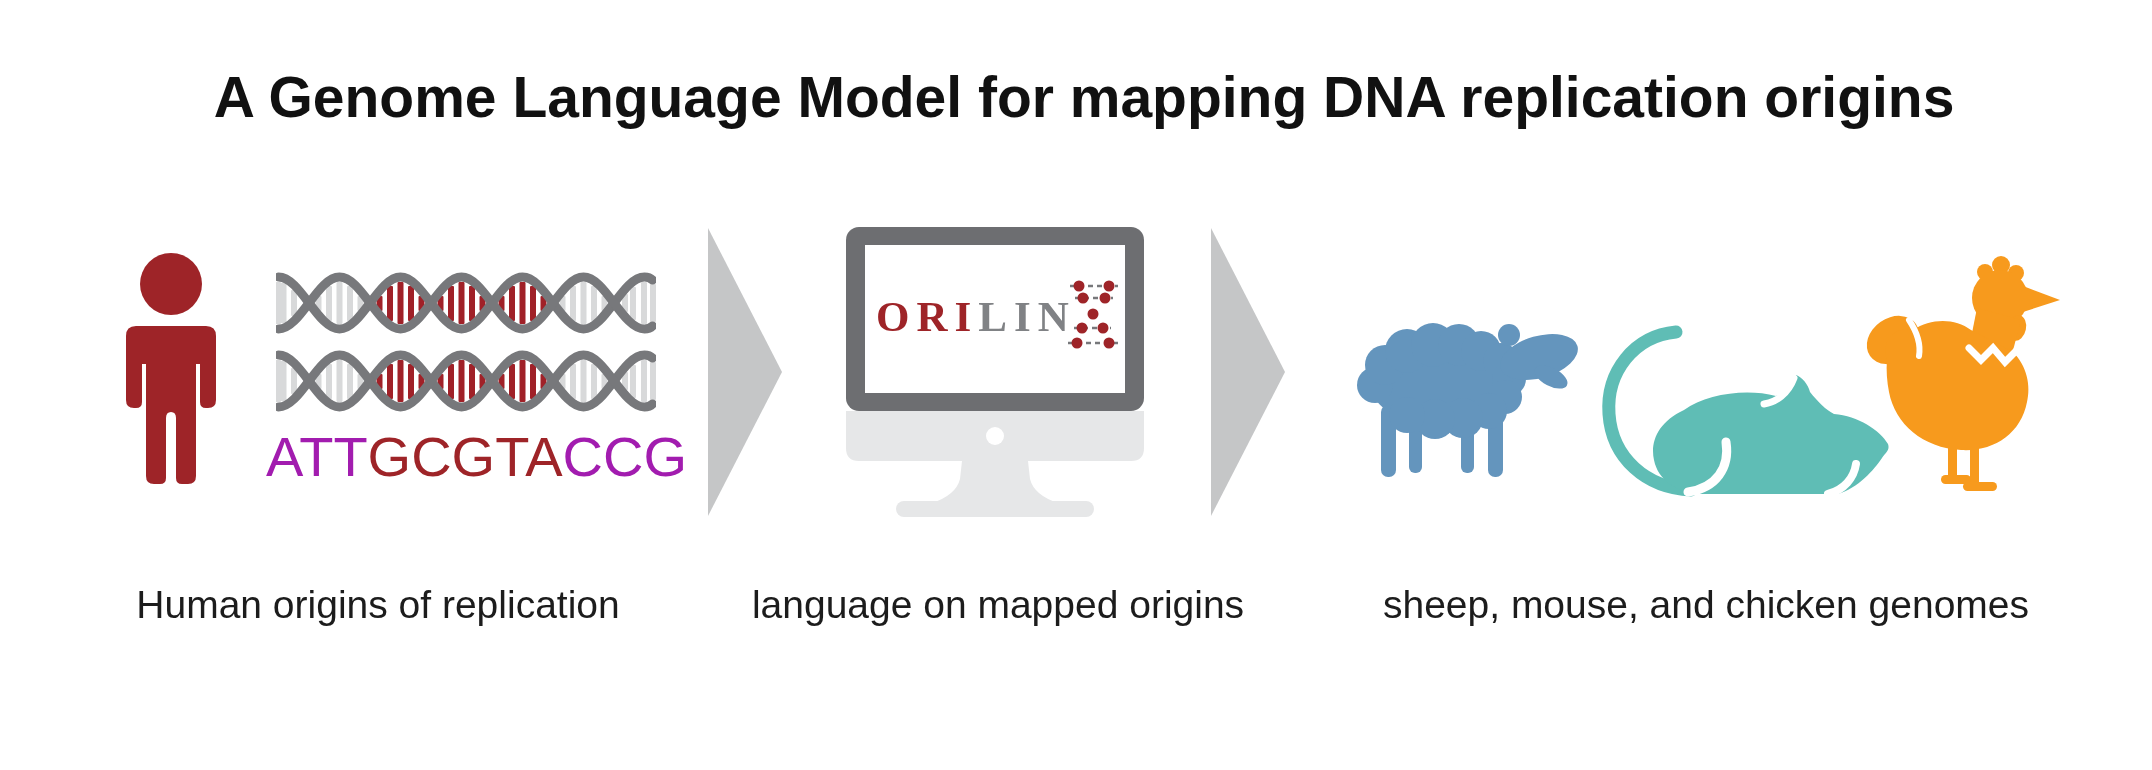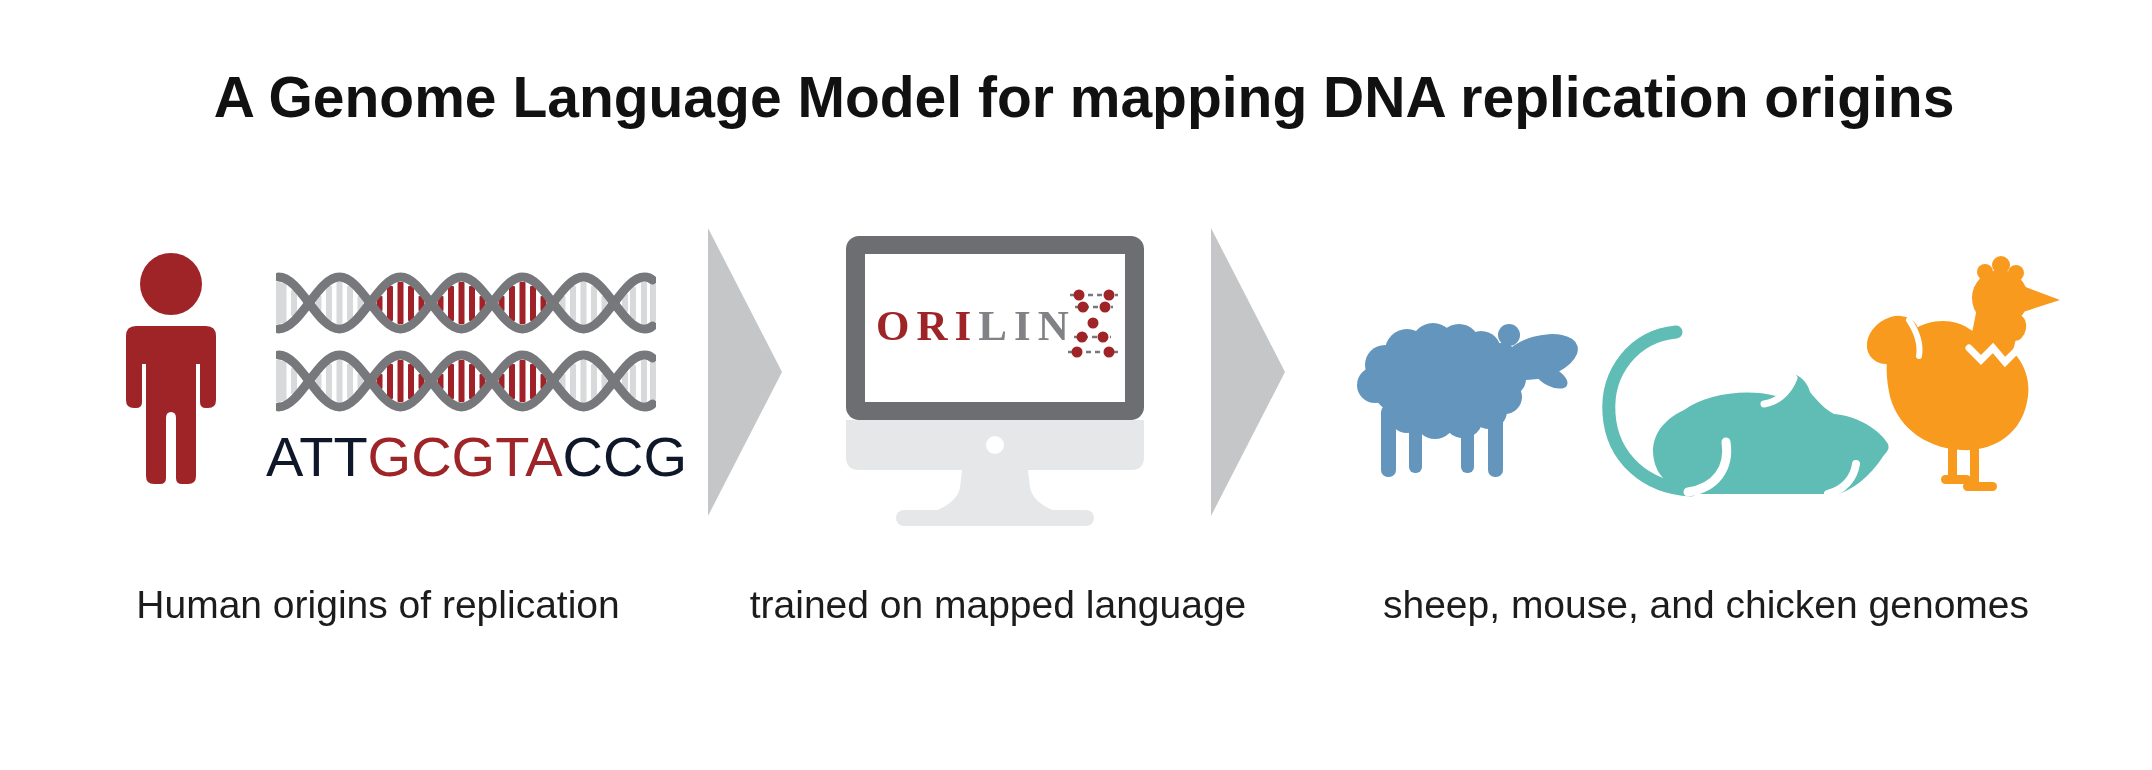--- a/index.html
+++ b/index.html
@@ -3,21 +3,21 @@
 <meta charset="utf-8">
 <style>
   html,body{margin:0;padding:0;background:#fff;}
   .canvas{position:relative;width:2152px;height:770px;background:#ffffff;overflow:hidden;
           font-family:"Liberation Sans",sans-serif;}
   .abs{position:absolute;padding-left:8px;}
   .title{left:0;top:64px;width:2152px;text-align:center;font-size:57px;font-weight:700;
          color:#111111;letter-spacing:0px;}
   .seq{left:258px;top:424px;width:400px;text-align:center;font-size:56px;letter-spacing:0px;
        font-weight:400;white-space:nowrap;}
-  .seq .g{color:#0f172a;text-align:center;}
+  .seq .g{color:#a21caf;text-align:center;}
   .seq .r{color:#9e2428;}
   .caption{top:580px;text-align:center;font-size:39px;line-height:1.3;color:#1c1c1c;}
   .cap1{left:60px;width:620px;}
   .cap2{left:680px;width:620px;}
   .cap3{left:1358px;width:680px;}
   svg{display:block;}
 </style>
 </head>
 <body>
 
@@ -140,21 +140,21 @@
   <div class="abs seq">
     <span class="g">ATT</span><span class="r">GCGTA</span><span class="g">CCG</span>
   </div>
 
   <div class="abs" style="left:700px;top:228px;">
     <svg width="74" height="288" viewBox="0 0 74 288">
       <polygon points="0,0 74,144 0,288" fill="#c5c6c7"></polygon>
     </svg>
   </div>
 
-  <div class="abs" style="left:838px;top:236px;">
+  <div class="abs" style="left:838px;top:227px;">
     <svg width="300" height="292" viewBox="0 0 300 292">
 
       <rect x="0" y="0" width="298" height="184" rx="13" fill="#6d6e71"></rect>
 
       <rect x="19" y="18" width="260" height="148" fill="#ffffff"></rect>
 
       <path d="M0,184 L298,184 L298,221 Q298,234 285,234 L13,234 Q0,234 0,221 Z" fill="#e6e7e8"></path>
       <circle cx="149" cy="209" r="9" fill="#ffffff"></circle>
 
       <path d="M116,234 L182,234 L184,252 Q188,268 212,276 L86,276 Q110,268 114,252 Z" fill="#e6e7e8"></path>
@@ -259,19 +259,19 @@
         <polyline points="118,92 130,104 142,92 154,106 166,94" stroke-width="7" fill="none"></polyline>
         <path d="M58,64 C66,76 70,88 68,100" stroke-width="6"></path>
       </g>
     </svg>
   </div>
 
   <div class="abs caption cap1">
     <div>Human origins of replication</div>
   </div>
   <div class="abs caption cap2">
-    <div>trained on mapped language</div>
+    <div>language on mapped origins</div>
   </div>
   <div class="abs caption cap3">
     <div>sheep, mouse, and chicken genomes</div>
   </div>
 
 </div>
 
 </body></html>

